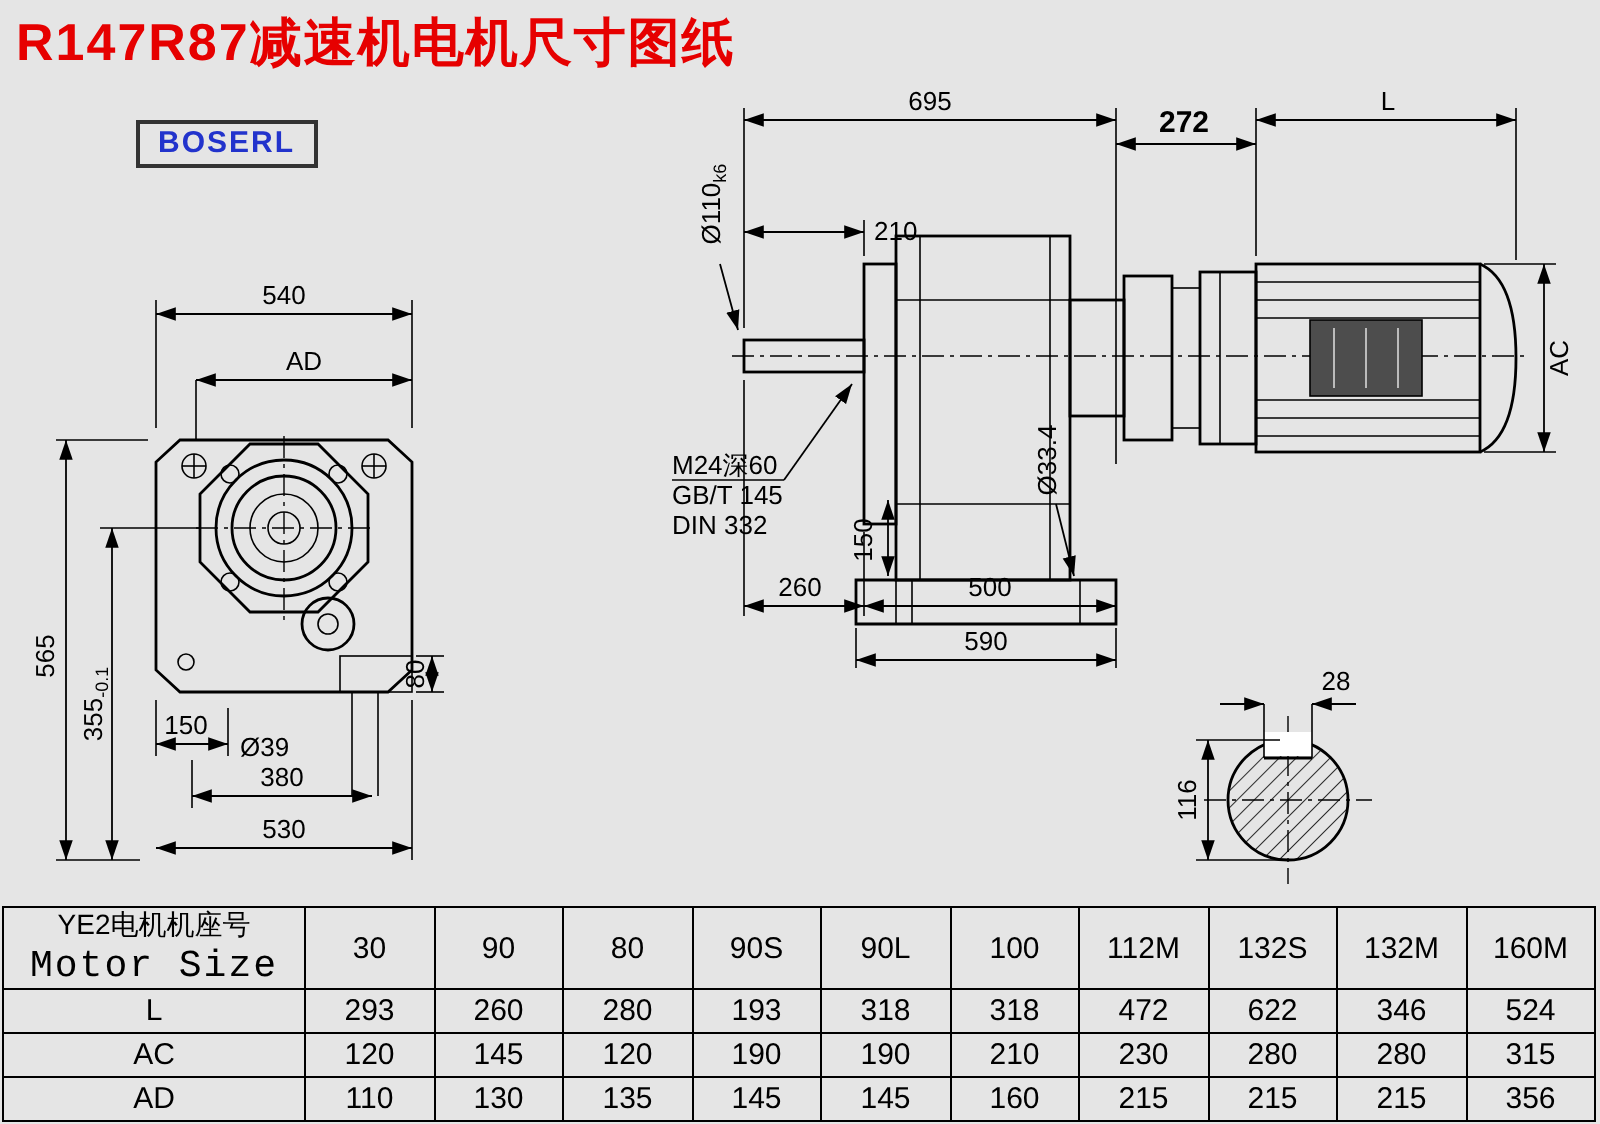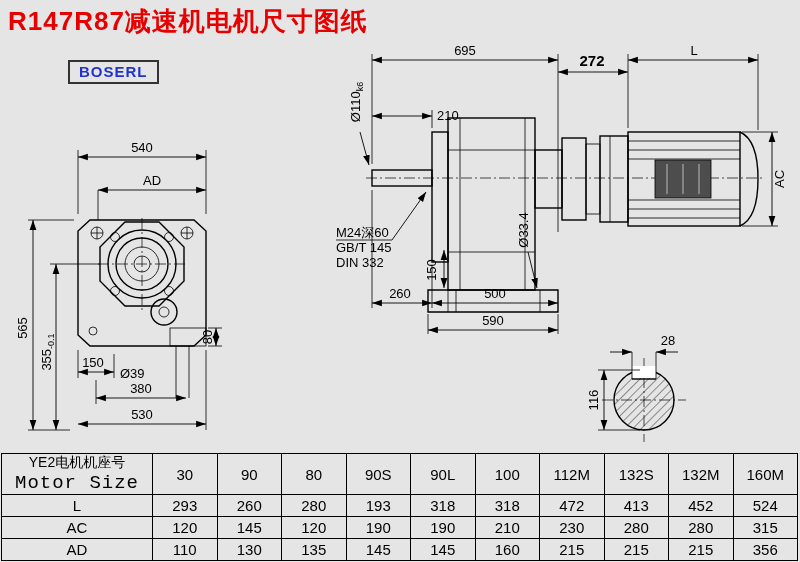--- a/index.html
+++ b/index.html
@@ -243,22 +243,22 @@
     </tr>
     <tr class="val">
       <th class="first">L</th>
       <td>293</td>
       <td>260</td>
       <td>280</td>
       <td>193</td>
       <td>318</td>
       <td>318</td>
       <td>472</td>
-      <td>413</td>
-      <td>452</td>
+      <td>622</td>
+      <td>346</td>
       <td>524</td>
     </tr>
     <tr class="val">
       <th class="first">AC</th>
       <td>120</td>
       <td>145</td>
       <td>120</td>
       <td>190</td>
       <td>190</td>
       <td>210</td>

